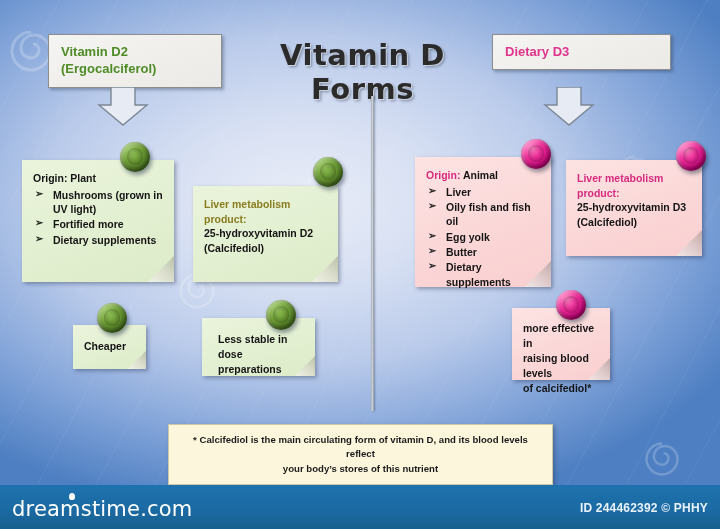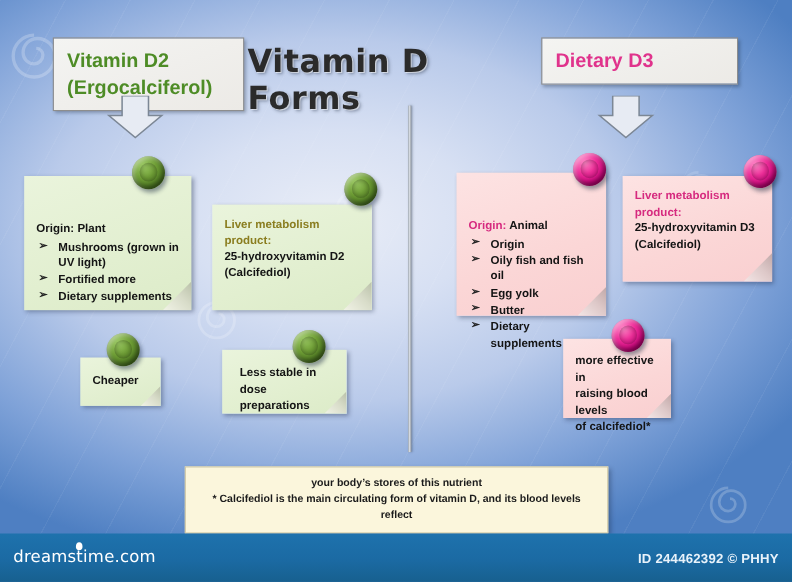--- a/index.html
+++ b/index.html
@@ -17,34 +17,34 @@
   
   .streaks{position:absolute;inset:0;pointer-events:none;
     background:repeating-linear-gradient(118deg, rgba(255,255,255,0.055) 0 1px, rgba(255,255,255,0) 1px 52px);}
 
   .spiral{position:absolute;pointer-events:none;opacity:.5;}
 
   
   .main-title{
     position:absolute;left:225px;top:38px;width:275px;
     font-size:29px;font-weight:bold;letter-spacing:.5px;
-    color:#2b2b2b;
+    color:#2b2b2b;text-align:center;
     text-shadow:1px 1px 0 rgba(255,255,255,.55), 2px 2px 3px rgba(40,50,70,.45);
     font-family:"DejaVu Sans","Liberation Sans",sans-serif;
   }
 
   
   .hdr-box{
     position:absolute;
     border:1px solid #8d8d8d;
     background:linear-gradient(160deg,#f4f4f2 0%,#eceae6 100%);
     box-shadow:2px 2px 3px rgba(30,45,70,.35);
     padding:8px 10px 9px 12px;
     line-height:1.34;
-    font-size:18px;font-weight:bold;
+    font-size:13px;font-weight:bold;
   }
   #hdr-d2{left:48px;top:34px;width:150px;color:#4e8c26;}
   #hdr-d3{left:492px;top:34px;width:155px;color:#e0338c;}
 
   .hdr-arrow{position:absolute;width:56px;height:40px;}
   .hdr-arrow svg{display:block;}
 
   
   .divider{
     position:absolute;left:371px;top:96px;width:3px;height:315px;
@@ -72,21 +72,21 @@
     background:linear-gradient(225deg,#b9c0a8 0%,#d8dcc9 45%,#f1f3e6 100%);
     clip-path:polygon(100% 0,100% 100%,0 100%);
     box-shadow:-1px -1px 2px rgba(0,0,0,.18);
   }
   .note.pink .fold{
     background:linear-gradient(225deg,#c0a8a8 0%,#ddc8c8 45%,#f4e6e6 100%);
     clip-path:polygon(100% 0,100% 100%,0 100%);
     box-shadow:-1px -1px 2px rgba(0,0,0,.18);
   }
 
-  .note-title{font-weight:bold;margin-bottom:1px;margin-top:30px;}
+  .note-title{font-weight:bold;margin-bottom:1px;}
   .note-heading{font-weight:bold;line-height:1.4;}
   .note-heading.olive{color:#8a7d1f;}
   .note-heading.magenta{color:#d62a7f;}
 
   ul.bullets{list-style:none;margin:2px 0 0 0;padding:0;}
   ul.bullets li{position:relative;padding-left:20px;margin-bottom:1px;line-height:1.36;}
   ul.bullets li .arw{position:absolute;left:2px;top:-1px;font-size:10px;color:#222;}
 
   
   .pin{position:absolute;width:30px;height:30px;border-radius:50%;}
@@ -116,21 +116,21 @@
     box-sizing:border-box;
   }
 
   
   .footer{
     position:absolute;left:0;bottom:0;width:720px;height:44px;
     background:linear-gradient(180deg,#1e72ad 0%,#1b6aa3 55%,#17608f 100%);
   }
   .brand{
     position:absolute;left:12px;top:12px;
-    color:#fff;font-size:15px;letter-spacing:.2px;
+    color:#fff;font-size:21px;letter-spacing:.2px;
     font-family:"DejaVu Sans","Liberation Sans",sans-serif;
   }
   .brand .dot{
     position:absolute;left:57px;top:-4px;width:6px;height:7px;
     background:#fff;border-radius:50% 50% 50% 50%/60% 60% 40% 40%;
   }
   .credit{
     position:absolute;right:12px;top:16px;
     color:#e8f2fa;font-size:12px;font-weight:bold;letter-spacing:.2px;
   }
@@ -216,21 +216,21 @@
     <div class="fold" style="width:20px;height:20px;"></div>
   </div>
   <div class="pin green" style="left:266px;top:300px;"></div>
 
   <div class="note pink" style="left:415px;top:157px;width:136px;height:130px;">
     <div class="note-title">
       <span class="magenta" style="color:#d62a7f;">Origin:</span>
       <span>Animal</span>
     </div>
     <ul class="bullets">
-      <li><span class="arw">➢</span><span>Origin</span></li>
+      <li><span class="arw">➢</span><span>Liver</span></li>
       <li><span class="arw">➢</span><span>Oily fish and fish oil</span></li>
       <li><span class="arw">➢</span><span>Egg yolk</span></li>
       <li><span class="arw">➢</span><span>Butter</span></li>
       <li><span class="arw">➢</span><span>Dietary supplements</span></li>
     </ul>
     <div class="fold"></div>
   </div>
   <div class="pin magenta" style="left:521px;top:139px;"></div>
 
   <div class="note pink" style="left:566px;top:160px;width:136px;height:96px;">
@@ -244,22 +244,22 @@
 
   <div class="note pink" style="left:512px;top:308px;width:98px;height:72px;padding-top:13px;">
     <div>more effective in</div>
     <div>raising blood levels</div>
     <div>of calcifediol*</div>
     <div class="fold" style="width:22px;height:22px;"></div>
   </div>
   <div class="pin magenta" style="left:556px;top:290px;"></div>
 
   <div class="footnote">
+    <div>* Calcifediol is the main circulating form of vitamin D, and its blood levels reflect</div>
     <div>your body’s stores of this nutrient</div>
-    <div>* Calcifediol is the main circulating form of vitamin D, and its blood levels reflect</div>
   </div>
 
   <div class="footer">
     <div class="brand">
       <span>dreamstime.com</span>
       <span class="dot"></span>
     </div>
     <div class="credit">ID 244462392 © PHHY</div>
   </div>
 

